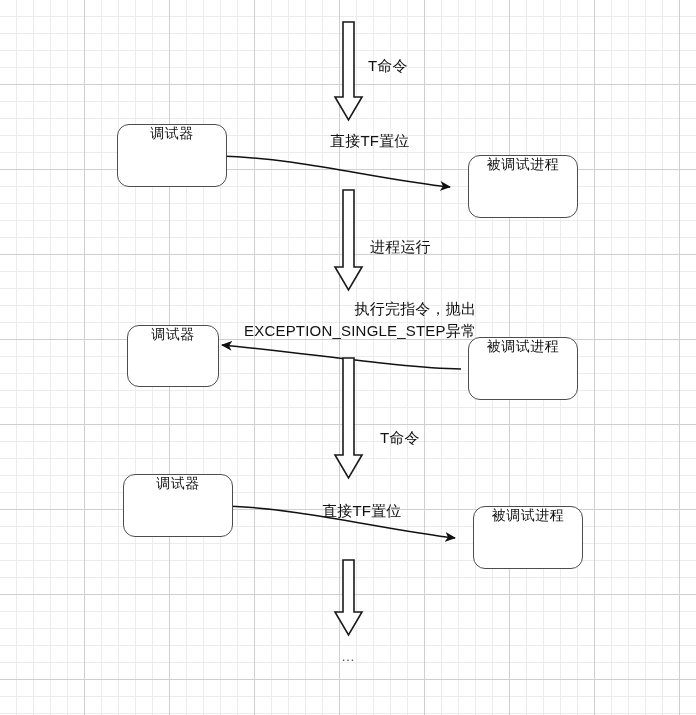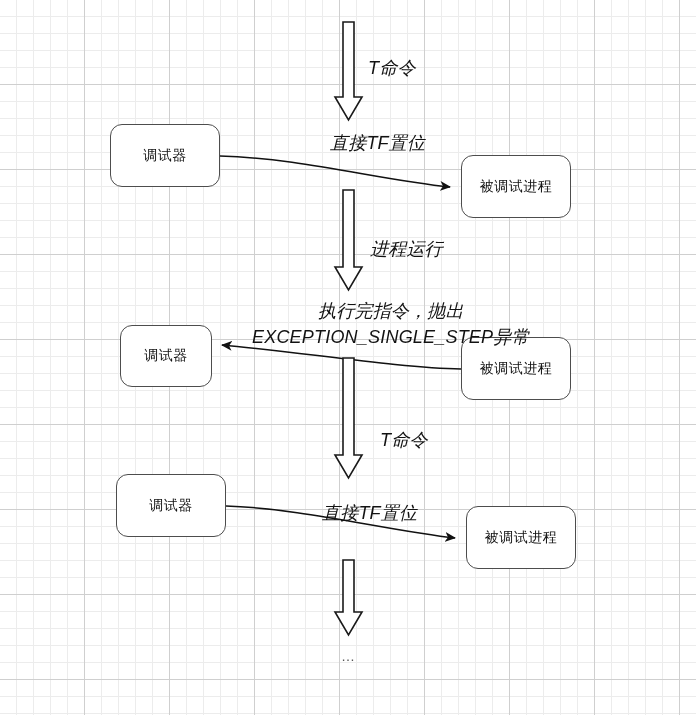--- a/index.html
+++ b/index.html
@@ -32,36 +32,36 @@
     height: 715px;
     pointer-events: none;
   }
   .node {
     position: absolute;
     box-sizing: border-box;
     background: #ffffff;
     border: 1.6px solid #4d4d4d;
     border-radius: 12px;
     display: flex;
-    align-items: center;
+    align-items: flex-start;
     justify-content: center;
     font-size: 14px;
     color: #121212;
     letter-spacing: 0.5px;
     box-shadow: 0 0 0 0 rgba(0,0,0,0);
+    margin-left: 7px;
   }
   .edge-label {
     position: absolute;
-    font-size: 18px;
+    font-size: 15px;
     color: #121212;
     white-space: pre;
     text-align: center;
     line-height: 1.45;
     letter-spacing: 0.2px;
-    font-style: italic;
   }
   .ellipsis-label {
     position: absolute;
     font-size: 14px;
     color: #555555;
     letter-spacing: 2px;
   }
 </style>
 </head>
 <body>
@@ -118,20 +118,20 @@
   </div>
 
   <div class="edge-label" style="left:368px; top:55px;">T命令</div>
 
   <div class="edge-label" style="left:370px; top:236px;">进程运行</div>
 
   <div class="edge-label" style="left:380px; top:427px;">T命令</div>
 
   <div class="edge-label" style="left:330px; top:130px;">直接TF置位</div>
 
-  <div class="edge-label" style="left:252px; top:298px;">执行完指令，抛出
+  <div class="edge-label" style="left:244px; top:298px;text-align:right;">执行完指令，抛出
 EXCEPTION_SINGLE_STEP异常</div>
 
   <div class="edge-label" style="left:322px; top:500px;">直接TF置位</div>
 
   <div class="ellipsis-label" style="left:341px; top:648px;">…</div>
 
 </div>
 
 </body></html>

